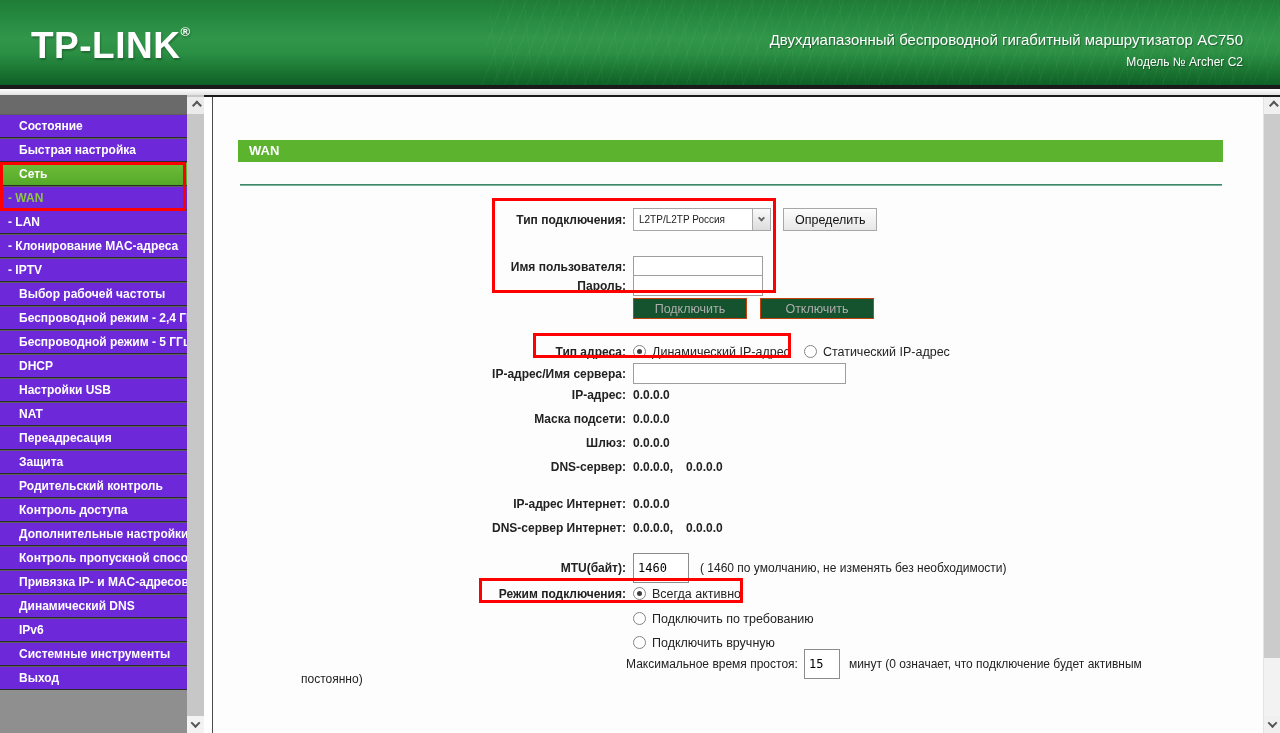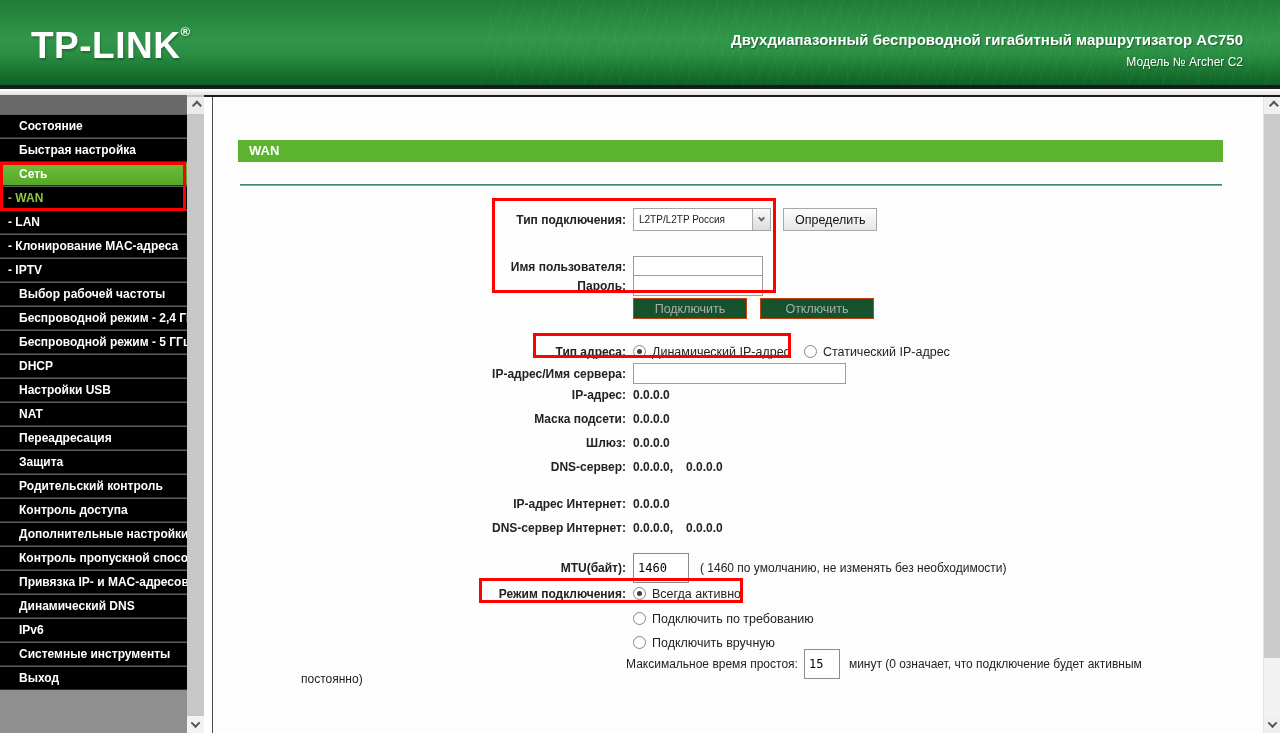--- a/index.html
+++ b/index.html
@@ -21,34 +21,34 @@
       repeating-linear-gradient(104deg, rgba(255,255,255,.07) 0 1px, transparent 1px 11px),
       repeating-linear-gradient(76deg, rgba(255,255,255,.05) 0 1px, transparent 1px 17px);
     transform:skewX(-8deg);
   }
   .logo {
     position:absolute; left:31px; top:24px; color:#fff; font-size:37px; font-weight:bold;
     letter-spacing:.5px; text-shadow:1px 2px 2px rgba(0,0,0,.25); white-space:nowrap;
   }
   .logo sup { font-size:13px; vertical-align:22px; }
   .head-titles { position:absolute; right:37px; top:31px; text-align:right; color:#fff; }
-  .head-title { font-size:15px; font-weight:bold; text-shadow:1px 1px 1px rgba(0,0,0,.35);margin-left:36px; }
+  .head-title { font-size:15px; font-weight:normal; text-shadow:1px 1px 1px rgba(0,0,0,.35);margin-left:36px; }
   .head-model { font-size:12px; font-weight:normal; margin-top:7px; text-shadow:1px 1px 1px rgba(0,0,0,.35); }
   .head-strip-dark  { position:absolute; left:0; top:85px; width:1280px; height:4px; background:#1b1b1b; }
   .head-strip-light { position:absolute; left:0; top:89px; width:1280px; height:6px; background:linear-gradient(#fdfdfd,#e2e2e2); }
 
   
   .body-row { position:absolute; left:0; top:95px; width:1280px; height:638px; background:#fff; }
   .top-line { position:absolute; left:204px; top:0; right:0; height:2px; background:#1c1c1c; z-index:6; }
 
   
   .sidebar { position:absolute; left:0; top:0; width:187px; height:638px; background:#8f8f8f; }
   .sb-spacer { height:19px; background:#6a6a6a; }
   .sb-item {
-    height:24px; line-height:22px; background:#000000;
+    height:24px; line-height:22px; background:#6d28d9;
     border-top:1px solid #5d5d5d; border-bottom:1px solid #2c2c2c;
     color:#fff; font-size:12px; font-weight:bold; padding-left:19px;
     white-space:nowrap; overflow:hidden; cursor:pointer;
   }
   .sb-item.sub { padding-left:8px; }
   .sb-item.sel { background:linear-gradient(#6fbd3a,#55a928); }
   .sb-item.active-sub { color:#8dc63f; }
   .sb-redbox {
     position:absolute; left:0; top:67px; width:186px; height:49px;
     border:3px solid #ff0000; pointer-events:none; z-index:5;

